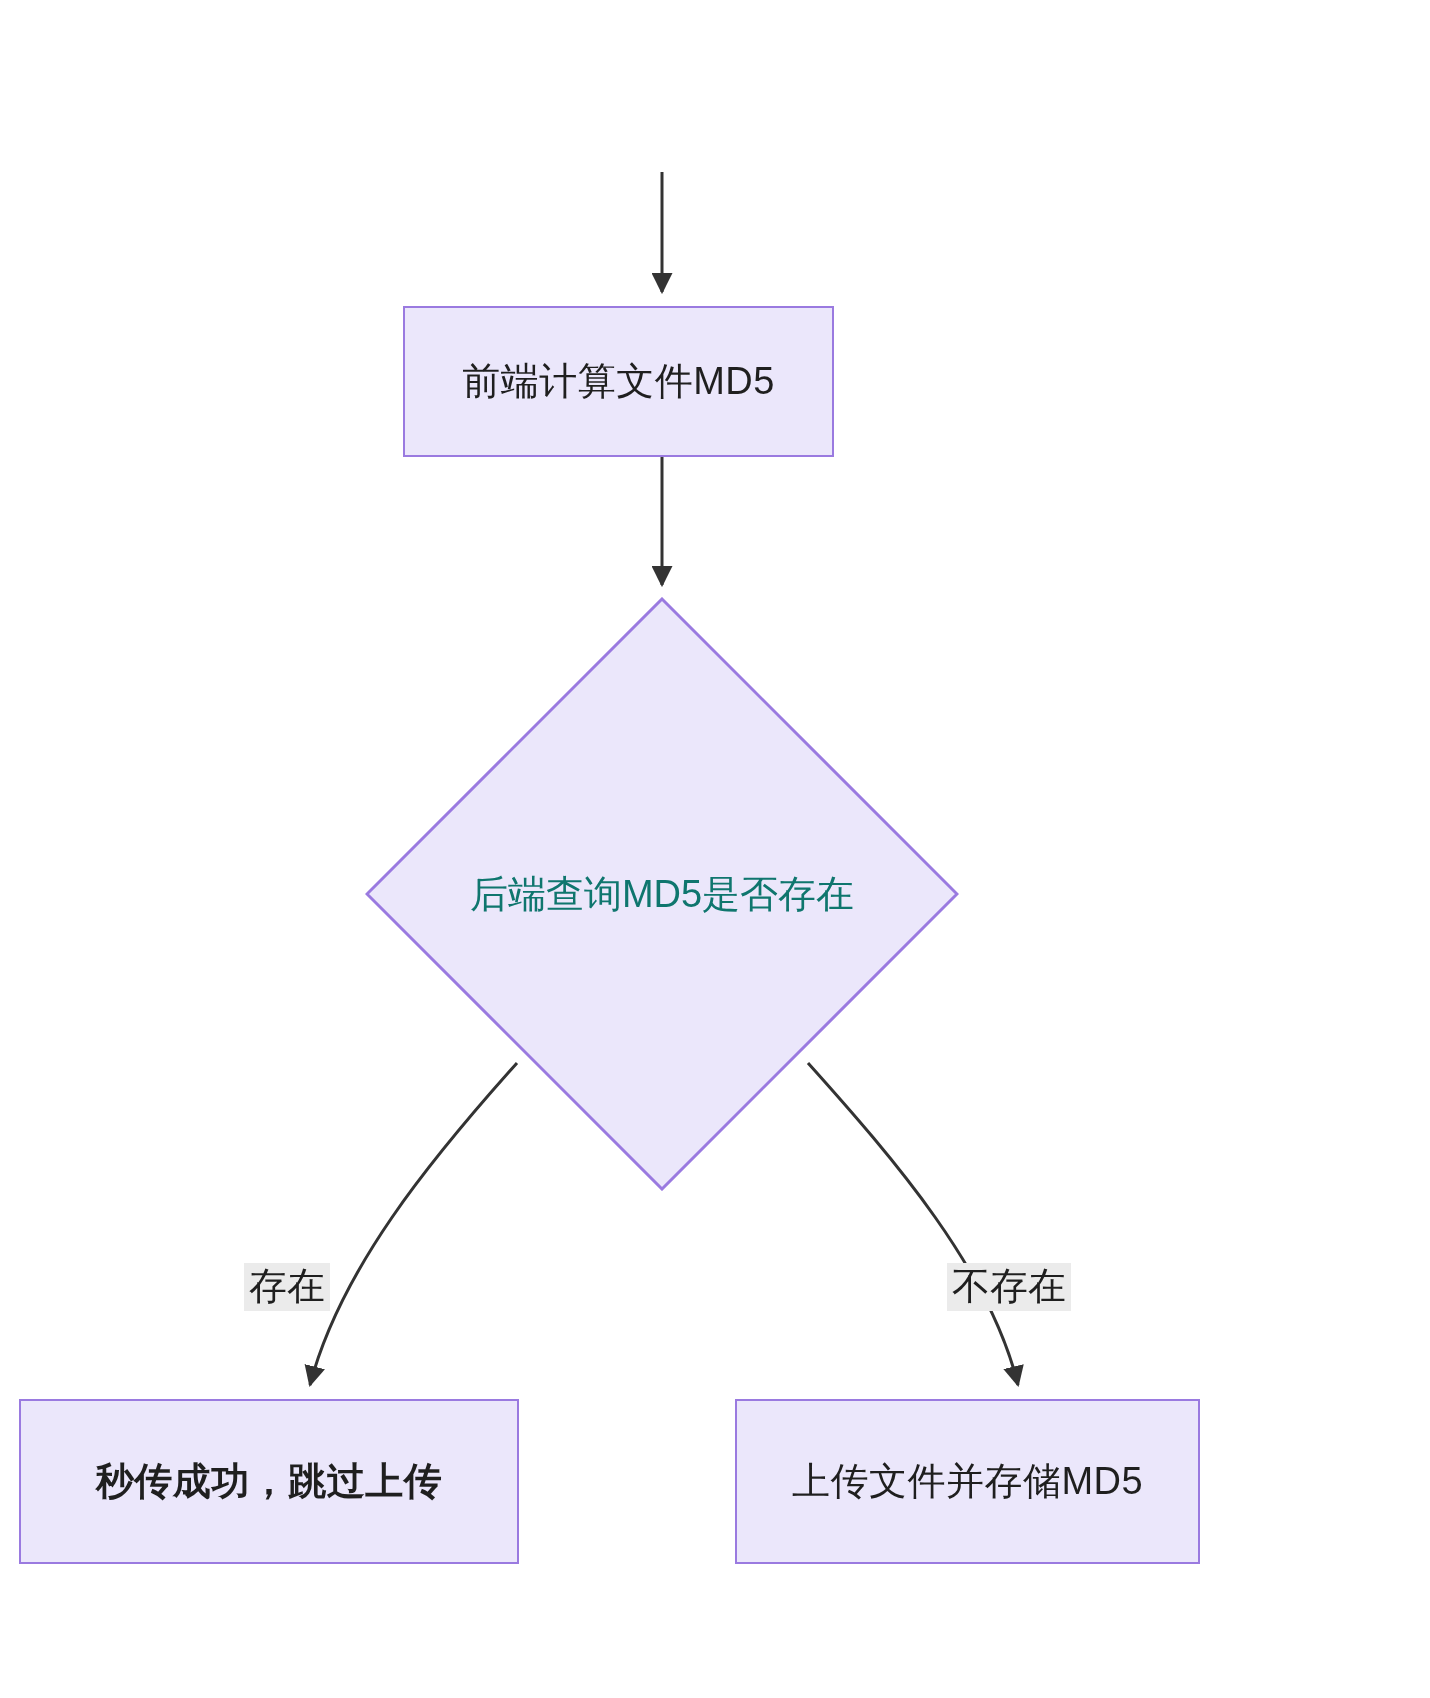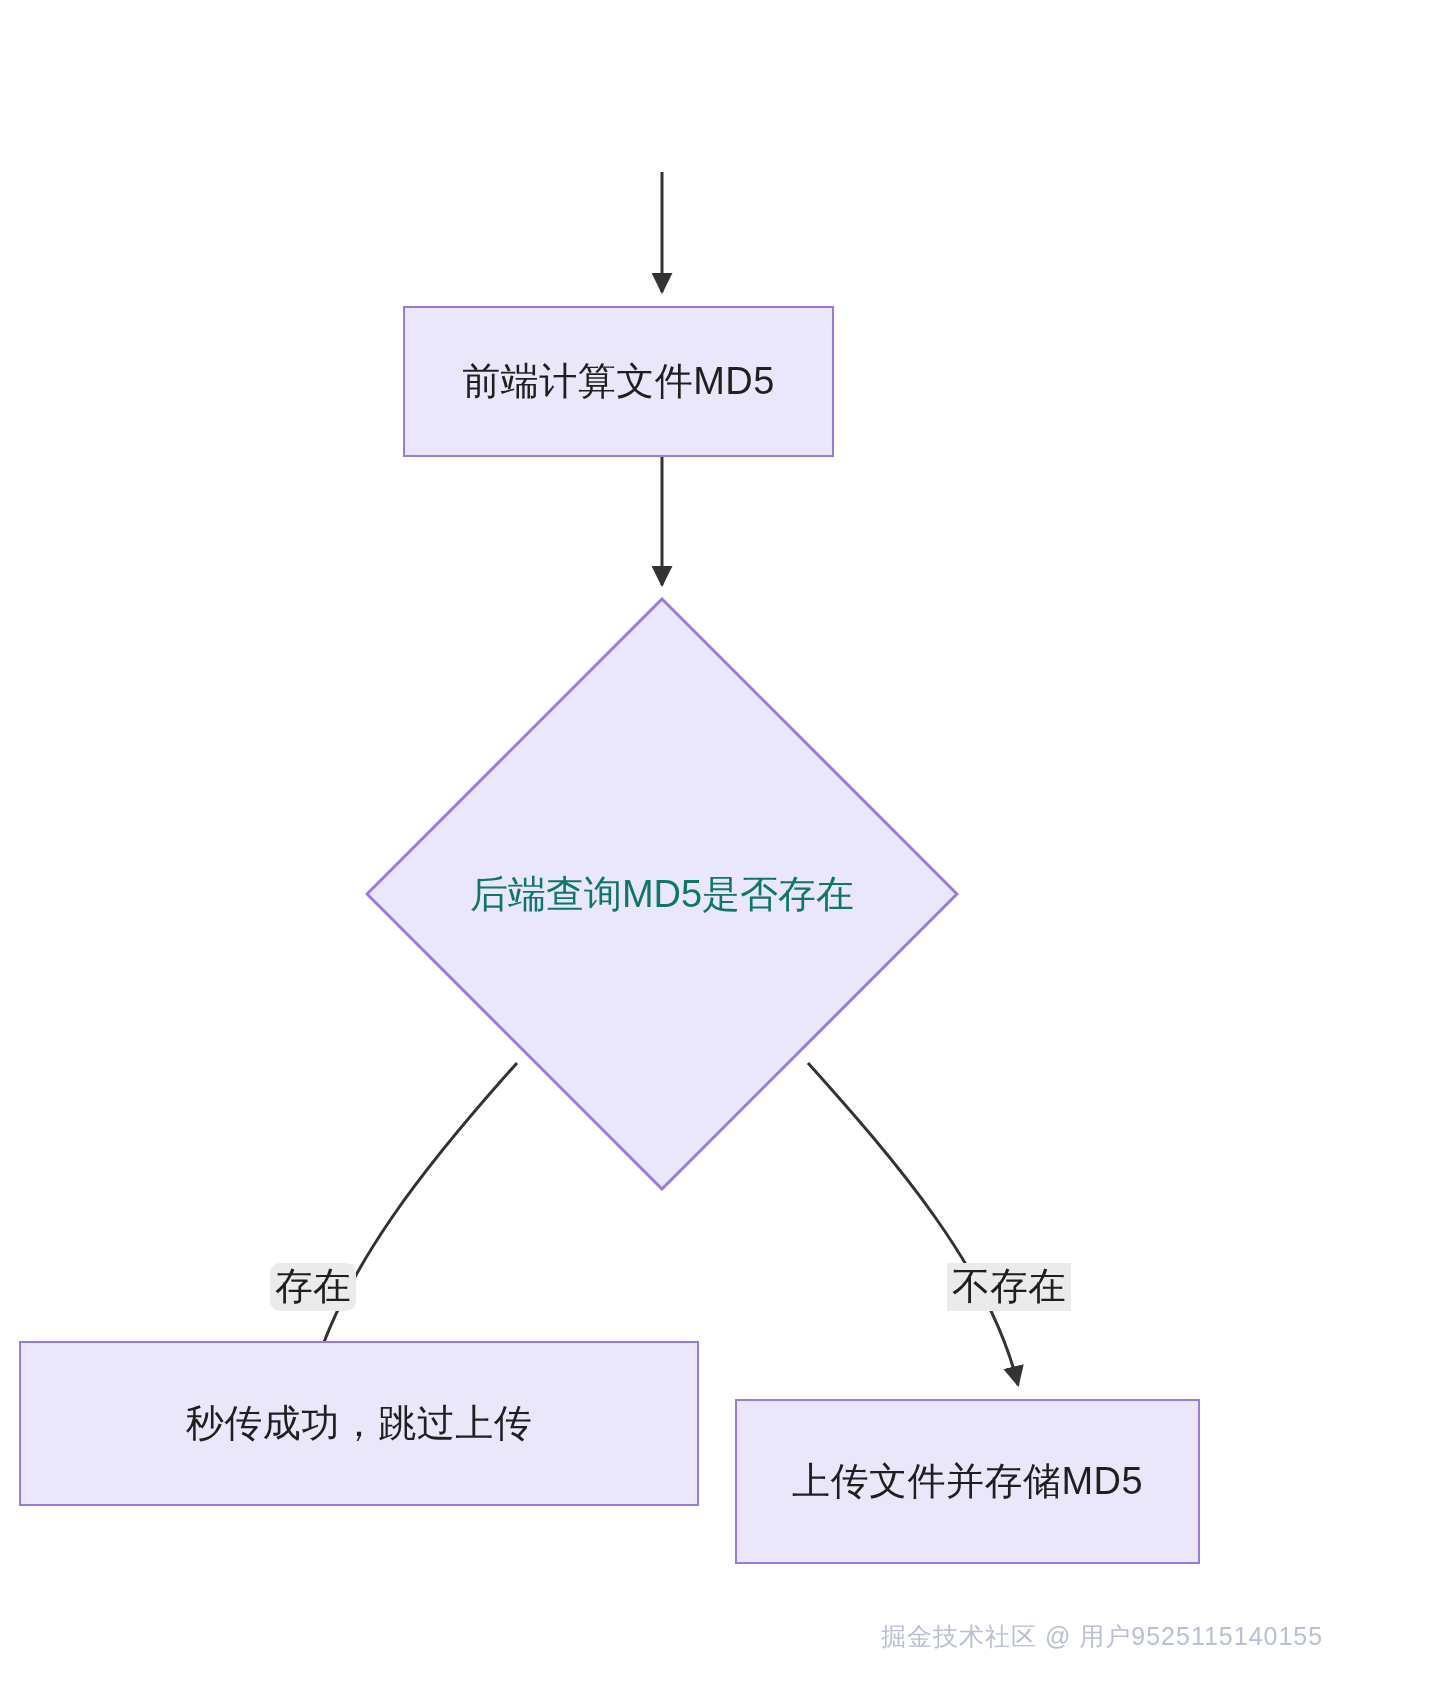--- a/index.html
+++ b/index.html
@@ -105,33 +105,30 @@
     <span class="node-label">前端计算文件MD5</span>
   </div>
 
   <div class="diamond-wrap" style="left:365px; top:597px; width:594px; height:594px;">
     <svg class="diamond-shape" viewBox="0 0 594 594" preserveAspectRatio="none">
       <polygon points="297,2 592,297 297,592 2,297" fill="#ebe7fb" stroke="#9a7ae0" stroke-width="3"></polygon>
     </svg>
     <span class="diamond-text">后端查询MD5是否存在</span>
   </div>
 
-  <div class="edge-label" style="left:270px; top:1263px;border-radius:10px;">
+  <div class="edge-label" style="left:244px; top:1263px;">
     <span>存在</span>
   </div>
 
   <div class="edge-label" style="left:947px; top:1263px;">
     <span>不存在</span>
   </div>
 
-  <div class="node" style="left:19px; top:1341px; width:680px; height:165px;">
+  <div class="node" style="left:19px; top:1399px; width:500px; height:165px;font-weight:bold;">
     <span class="node-label">秒传成功，跳过上传</span>
   </div>
 
   <div class="node" style="left:735px; top:1399px; width:465px; height:165px;align-items:center;">
     <span class="node-label">上传文件并存储MD5</span>
   </div>
 
-  <div class="watermark" style="left:881px; top:1620px;">
-    <span>掘金技术社区 @ 用户9525115140155</span>
-  </div>
 
 </div>
 
 </body></html>

